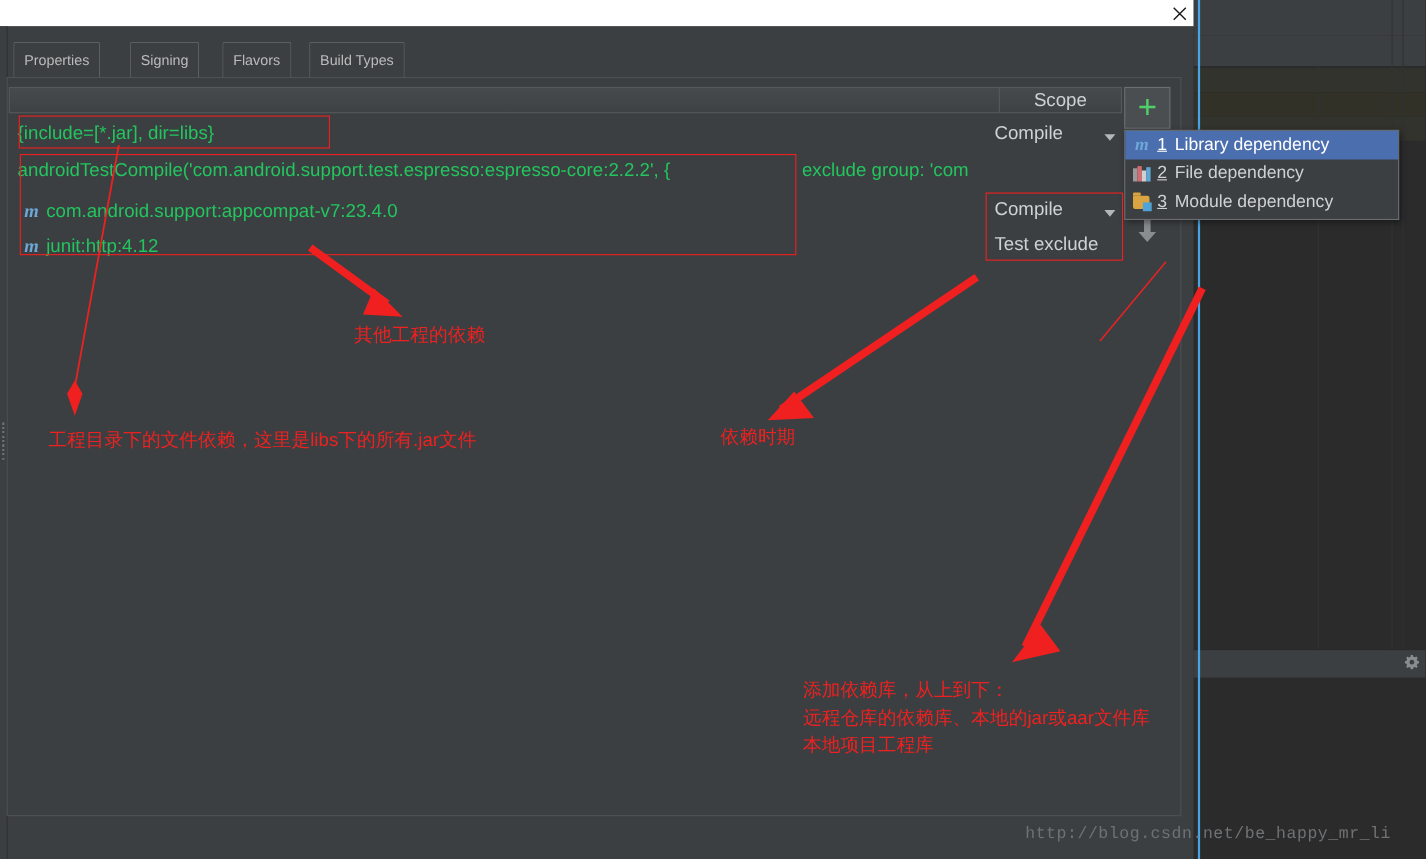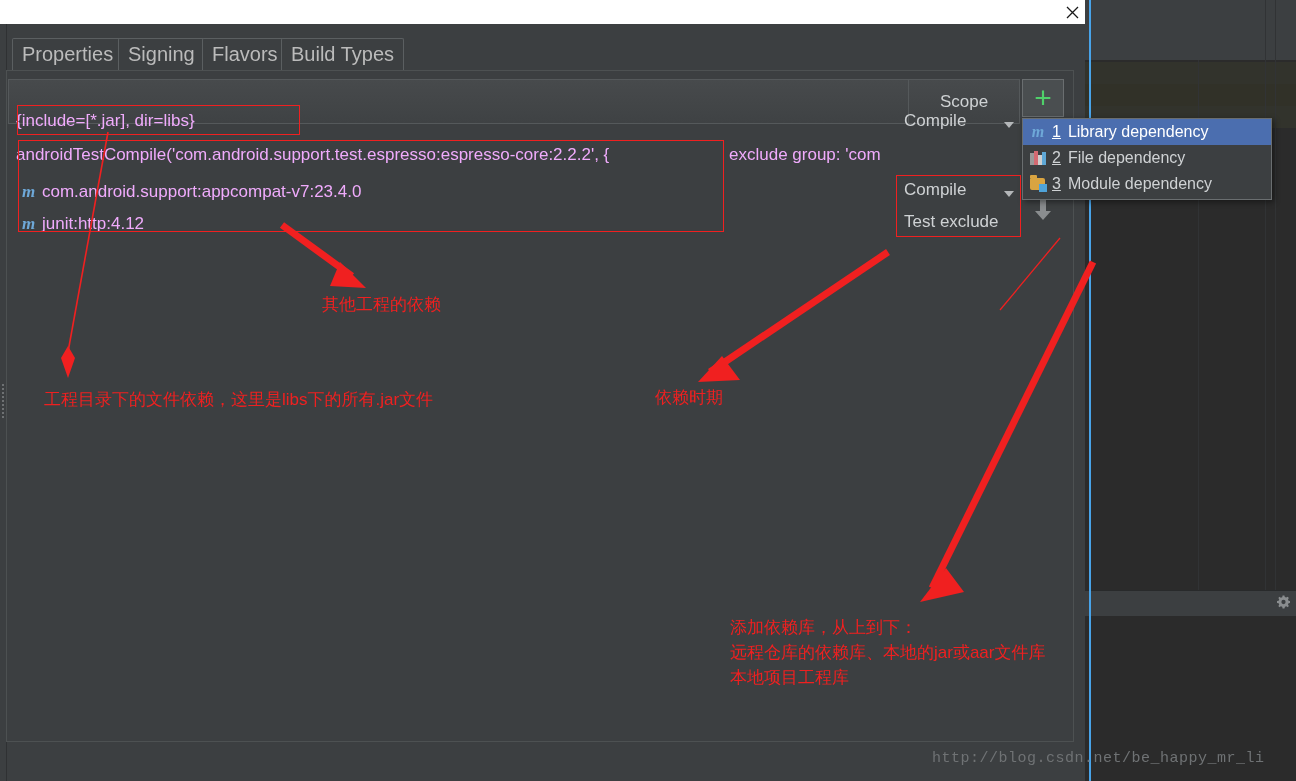--- a/index.html
+++ b/index.html
@@ -31,33 +31,33 @@
   
   #dialog{left:0;top:24px;width:1085px;height:757px;background:#3c3f41;}
   .splitter{left:0;top:24px;width:6px;height:757px;background:#3c3f41;border-right:1px solid #2f3133;}
   .splitter .dots{position:absolute;left:2px;top:360px;width:2px;height:34px;
     background:repeating-linear-gradient(to bottom,#6e7173 0 2px,transparent 2px 4px);}
 
   
   #tabbar{left:6px;top:36px;width:1079px;height:36px;}
   .tab{position:absolute;top:2px;height:32px;box-sizing:border-box;
        background:#3c3f41;border:1px solid #5b5f61;border-bottom:none;
-       border-radius:2px 2px 0 0;color:#bbbbbb;font-size:20px;
+       border-radius:2px 2px 0 0;color:#bbbbbb;font-size:13px;
        display:flex;align-items:center;padding:0 9px;cursor:pointer;white-space:nowrap;}
   .tab.active{background:#2f4a6d;border-color:#4b6a91;color:#e6ecf2;}
 
   
   #panel{left:6px;top:70px;width:1068px;height:672px;background:#3c3f41;border:1px solid #4d5152;box-sizing:border-box;}
-  #tableheader{left:8px;top:79px;width:1012px;height:45px;
+  #tableheader{left:8px;top:79px;width:1012px;height:24px;
      background:linear-gradient(to bottom,#474a4c,#3f4244);border:1px solid #55595b;box-sizing:border-box;}
   #scope-col{position:absolute;right:0;top:0;width:110px;height:100%;border-left:1px solid #55595b;
      display:flex;align-items:center;justify-content:center;color:#cfd2d4;font-size:17px;}
 
   
-  .row-text{color:#f0abfc;font-size:17px;white-space:nowrap;}
+  .row-text{color:#22c55e;font-size:17px;white-space:nowrap;}
   .m-icon{color:#6ea8d8;font-style:italic;font-weight:bold;font-size:17px;font-family:"Liberation Serif",serif;}
   .scope-val{color:#cfd2d4;font-size:17px;}
   .caret-down{width:0;height:0;border-left:5px solid transparent;border-right:5px solid transparent;border-top:6px solid #b4b7b9;}
 
   
   #plus-btn{left:1022px;top:79px;width:42px;height:38px;background:#4a4e50;border:1px solid #6a6e70;
      box-sizing:border-box;display:flex;align-items:center;justify-content:center;cursor:pointer;}
   #plus-btn .glyph{color:#4fd06a;font-size:30px;line-height:1;font-weight:300;}
   #down-btn{left:1030px;top:195px;width:26px;height:30px;display:flex;align-items:center;justify-content:center;cursor:pointer;}
 

